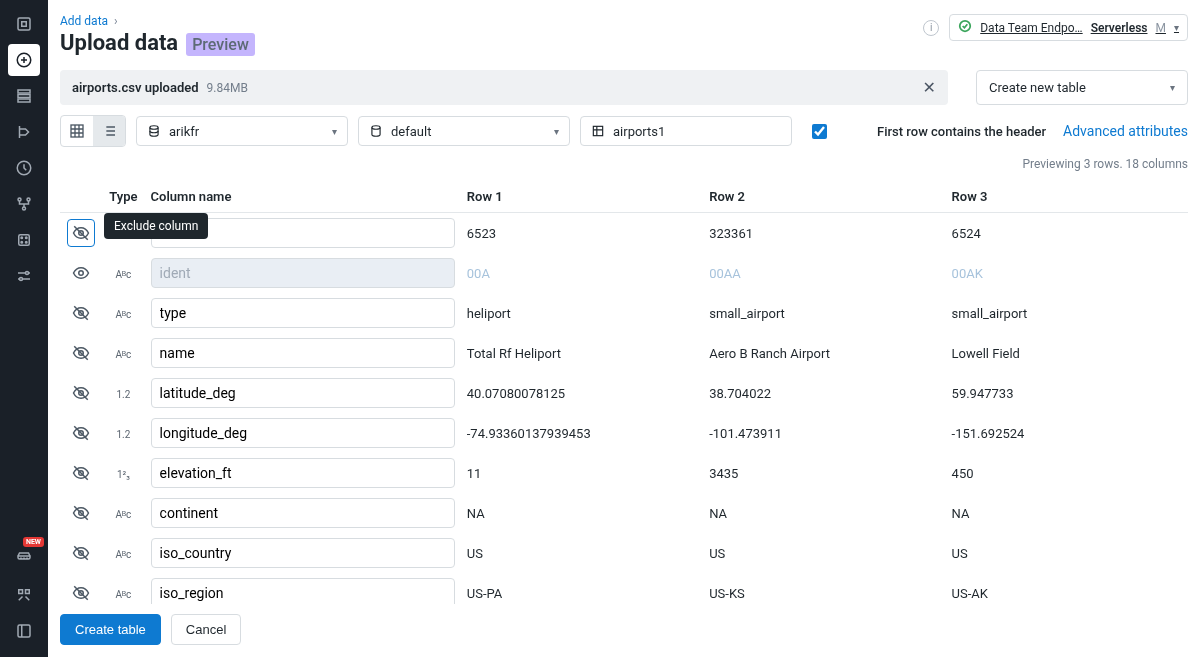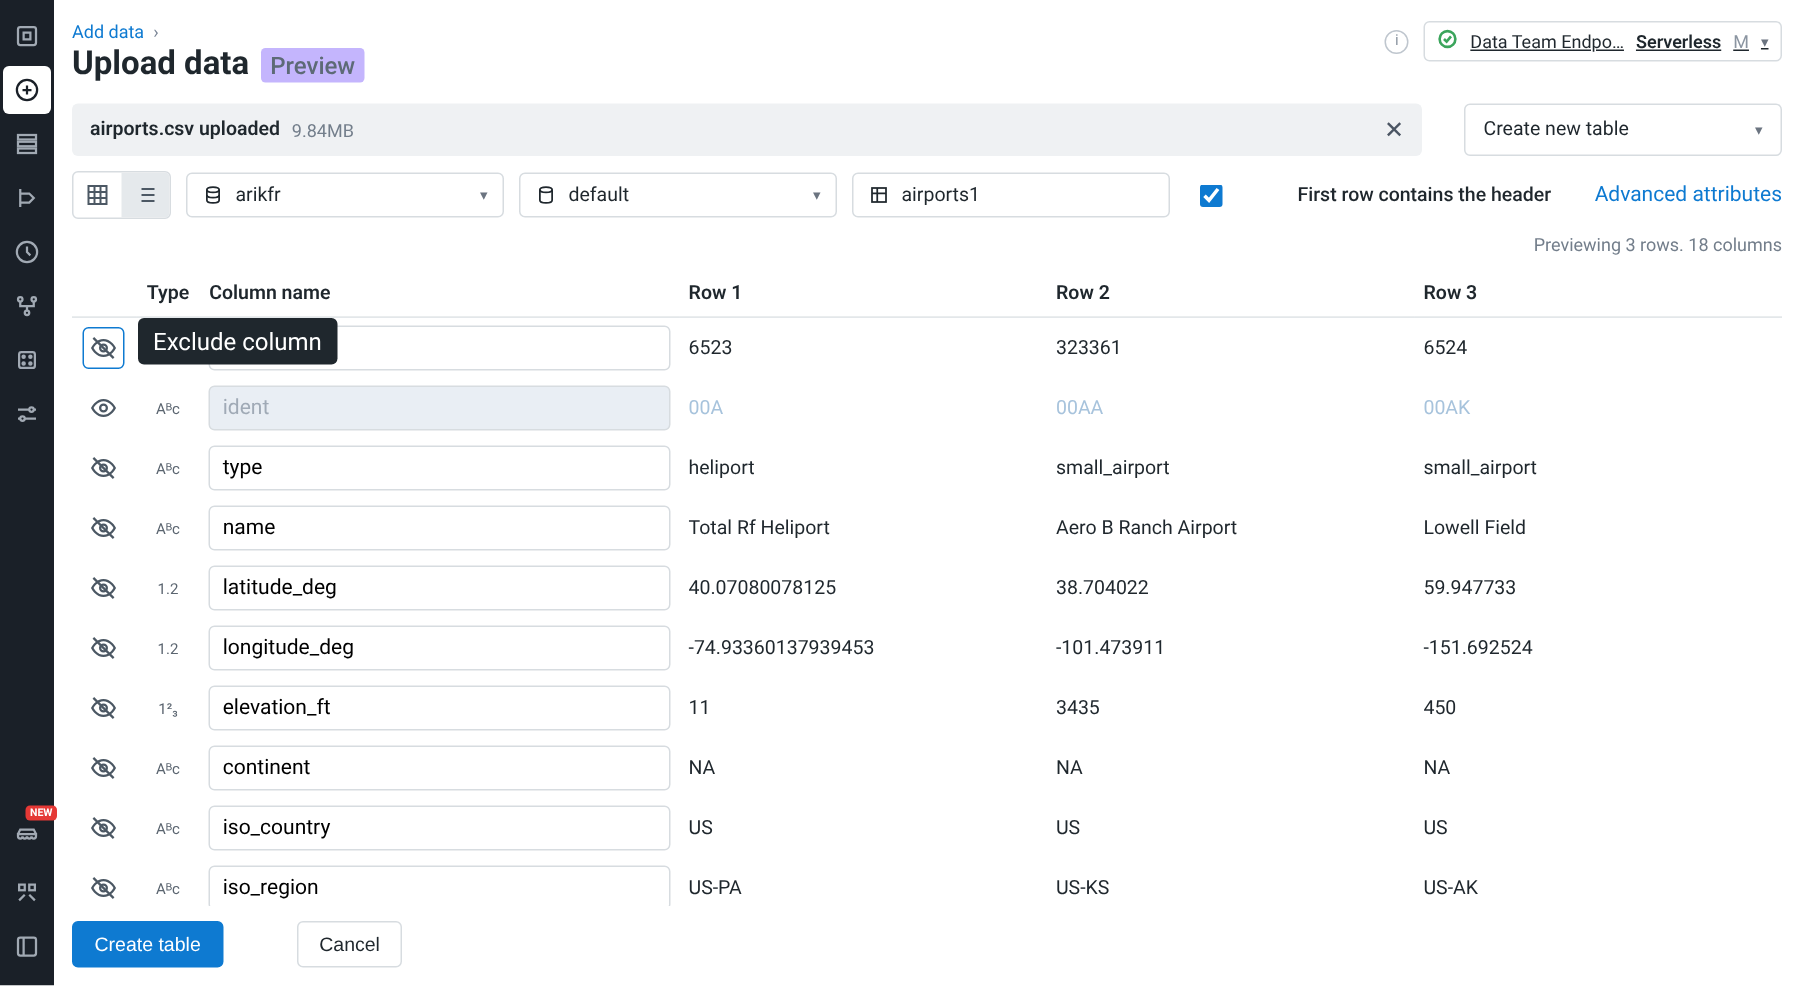--- a/index.html
+++ b/index.html
@@ -1,18 +1,18 @@
 <!DOCTYPE html>
 <html><head>
 <meta charset="utf-8">
 <style>
 * { box-sizing: border-box; margin: 0; padding: 0; }
 body { font-family: -apple-system, BlinkMacSystemFont, "Segoe UI", Roboto, sans-serif; font-size: 13px; color: #1f272d; background: #fff; width: 1200px; height: 657px; overflow: hidden; }
 .app { display: flex; height: 657px; }
-.sidebar { width: 36px; background: #1a2028; display: flex; flex-direction: column; align-items: center; padding-top: 8px; gap: 4px; position: relative; }
+.sidebar { width: 48px; background: #1a2028; display: flex; flex-direction: column; align-items: center; padding-top: 8px; gap: 4px; position: relative; }
 .sidebar-item { width: 32px; height: 32px; display: flex; align-items: center; justify-content: center; border-radius: 4px; color: #a1a9b3; cursor: pointer; }
 .sidebar-item.active { background: #fff; color: #1a2028; }
 .sidebar-item svg { width: 18px; height: 18px; }
 .sidebar-top { display: flex; flex-direction: column; gap: 4px; align-items: center; }
 .sidebar-bottom { margin-top: auto; margin-bottom: 10px; display: flex; flex-direction: column; gap: 4px; align-items: center; }
 .badge-new { position: absolute; top: -6px; right: -4px; background: #e53835; color: #fff; font-size: 7px; padding: 1px 3px; border-radius: 3px; font-weight: 700; }
 .sidebar-marketplace { position: relative; }
 .main { flex: 1; display: flex; flex-direction: column; padding: 14px 12px 12px 12px; }
 .topbar { display: flex; justify-content: space-between; align-items: flex-start; }
 .breadcrumb { color: #0e7ad1; font-size: 12px; display: flex; align-items: center; gap: 6px; }
@@ -53,25 +53,25 @@
 .col-exclude { width: 40px; text-align: center; }
 .col-type { width: 40px; text-align: center; }
 .col-name { width: 300px; }
 .col-row { width: 230px; }
 .eye-btn { width: 28px; height: 28px; display: inline-flex; align-items: center; justify-content: center; border: 1px solid transparent; border-radius: 4px; cursor: pointer; color: #4c5864; }
 .eye-btn.bordered { border-color: #0e7ad1; }
 .type-icon { font-size: 10px; color: #5b6570; display: inline-block; width: 20px; text-align: center; }
 .colname-input { width: 100%; border: 1px solid #d7dce0; border-radius: 4px; padding: 6px 8px; font-size: 14px; font-family: inherit; }
 .colname-input.muted { background: #e9eef4; color: #a0aab6; }
 tr.row-muted td.datacell { color: #a7c3dc; }
-.tooltip { position: absolute; background: #1f272d; color: #fff; padding: 6px 10px; border-radius: 4px; font-size: 16px; white-space: nowrap; z-index: 10; top: 32px; left: 44px; }
+.tooltip { position: absolute; background: #1f272d; color: #fff; padding: 6px 10px; border-radius: 4px; font-size: 12px; white-space: nowrap; z-index: 10; top: 32px; left: 44px; }
 .footer { display: flex; gap: 10px; padding-top: 10px; border-top: 0; }
 .btn { padding: 7px 14px; border-radius: 4px; font-size: 13px; cursor: pointer; border: 1px solid transparent; }
 .btn-primary { background: #0e7ad1; color: #fff; border-color: #0e7ad1; }
-.btn-secondary { background: #fff; color: #1f272d; border-color: #d7dce0; margin-left: 39px; }
+.btn-secondary { background: #fff; color: #1f272d; border-color: #d7dce0; }
 .ico-db { width: 14px; height: 14px; }
 .ico-table { width: 14px; height: 14px; }
 </style>
 </head>
 <body>
 
 <div class="app">
   <div class="sidebar">
     <div class="sidebar-top">
       <div class="sidebar-item">

